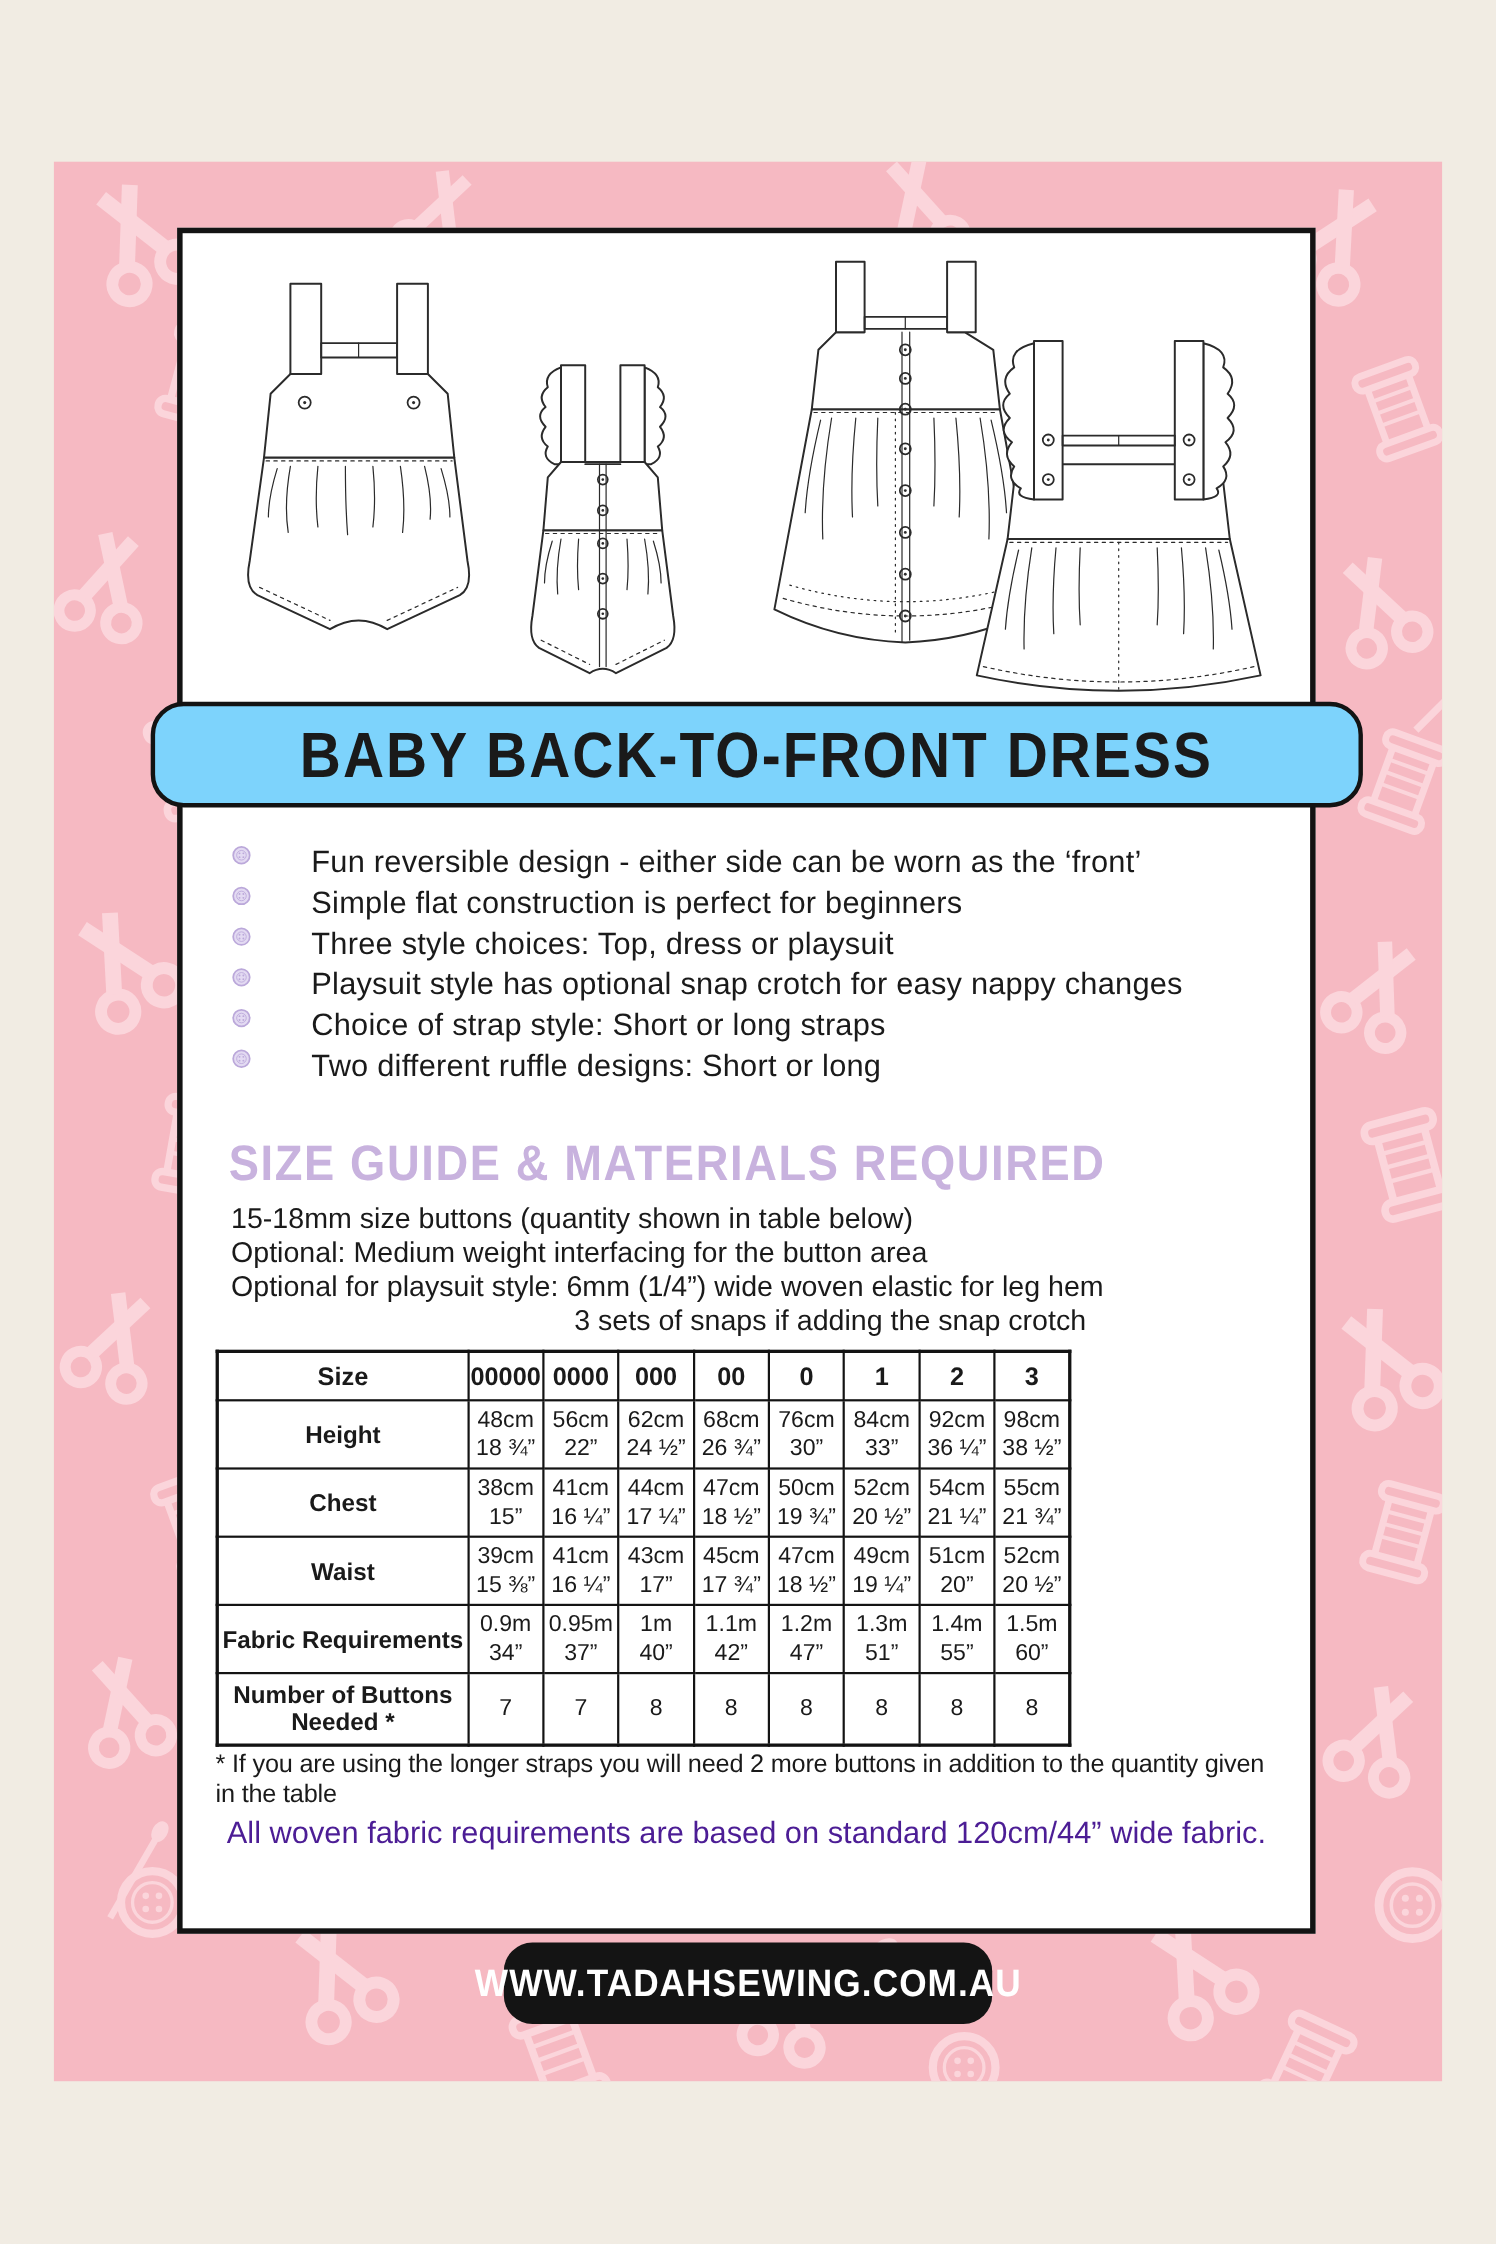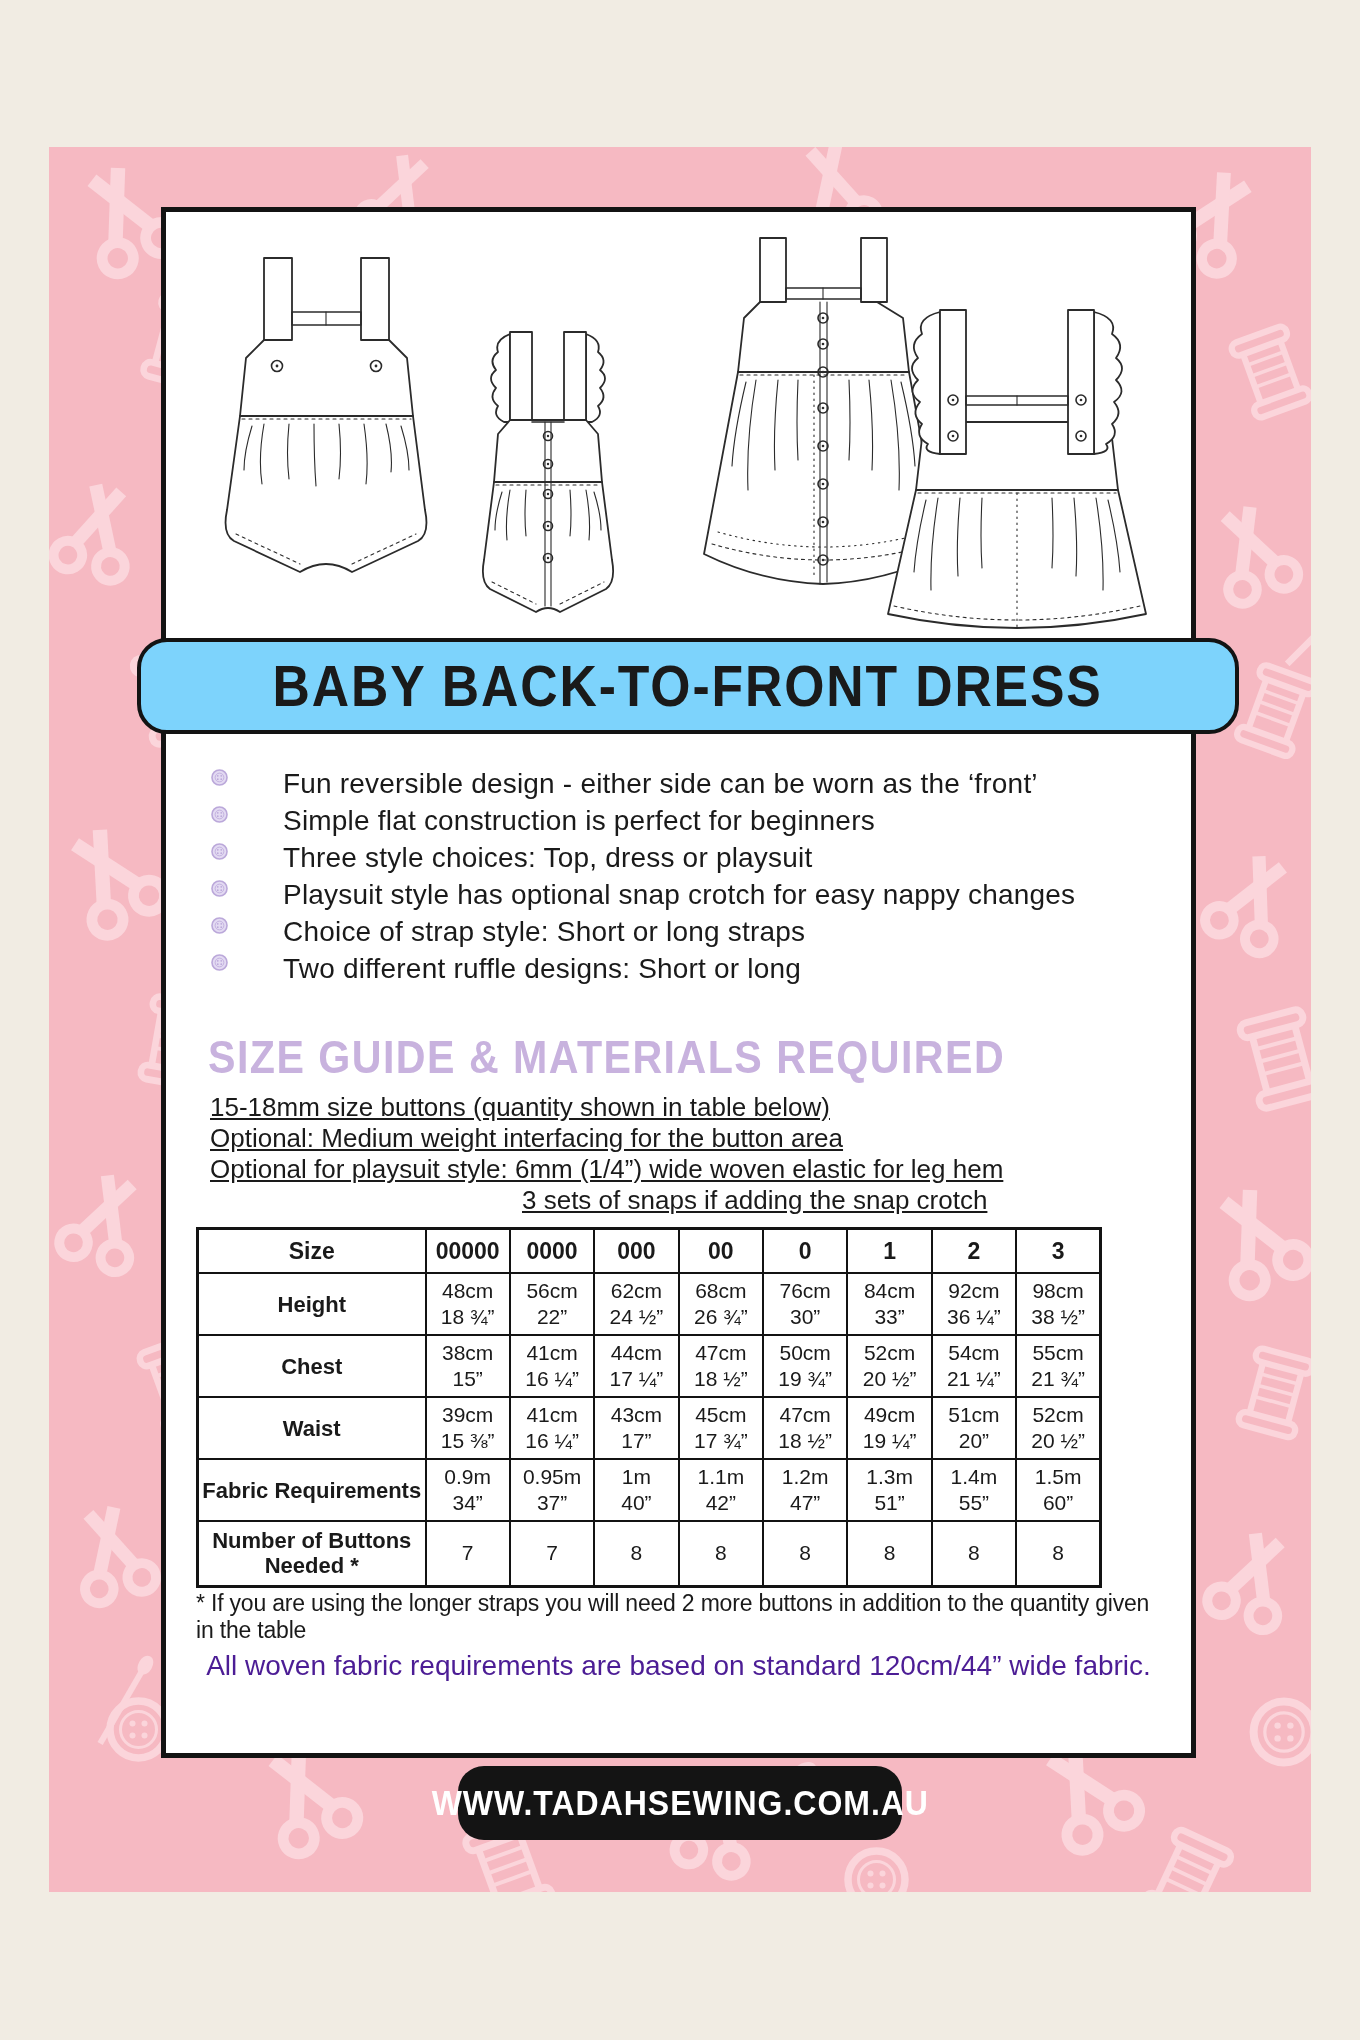--- a/index.html
+++ b/index.html
@@ -38,24 +38,24 @@
     letter-spacing:0.2px;
     gap:40px;
   }
   .features li .bullet{width:19px;height:19px;margin-right:14px;flex:0 0 auto;}
   .sg-heading{
     position:absolute;left:42px;top:822px;
     font-size:42px;font-weight:700;letter-spacing:1.5px;color:#c8b2de;
     transform-origin:left;transform:scale(0.98,1.08);white-space:nowrap;
   }
   .materials{position:absolute;left:44px;top:880px;font-size:26px;}
-  .materials div{height:31px;line-height:31px;text-decoration:underline;}
+  .materials div{height:31px;line-height:31px;}
   .materials .indent{margin-left:312px;}
   table.size-table{
-    position:absolute;left:30px;top:1015px;width:906px;
+    position:absolute;left:30px;top:1015px;width:778px;
     border-collapse:collapse;table-layout:fixed;
     font-size:21px;text-align:center;
   }
   table.size-table th,table.size-table td{
     border:2px solid #131313;padding:0;vertical-align:middle;
   }
   table.size-table{border:3px solid #131313;}
   table.size-table col.lab{width:228px;}
   .hdr-row th{height:42px;font-size:23px;font-weight:700;}
   .meas-row{height:62px;}

